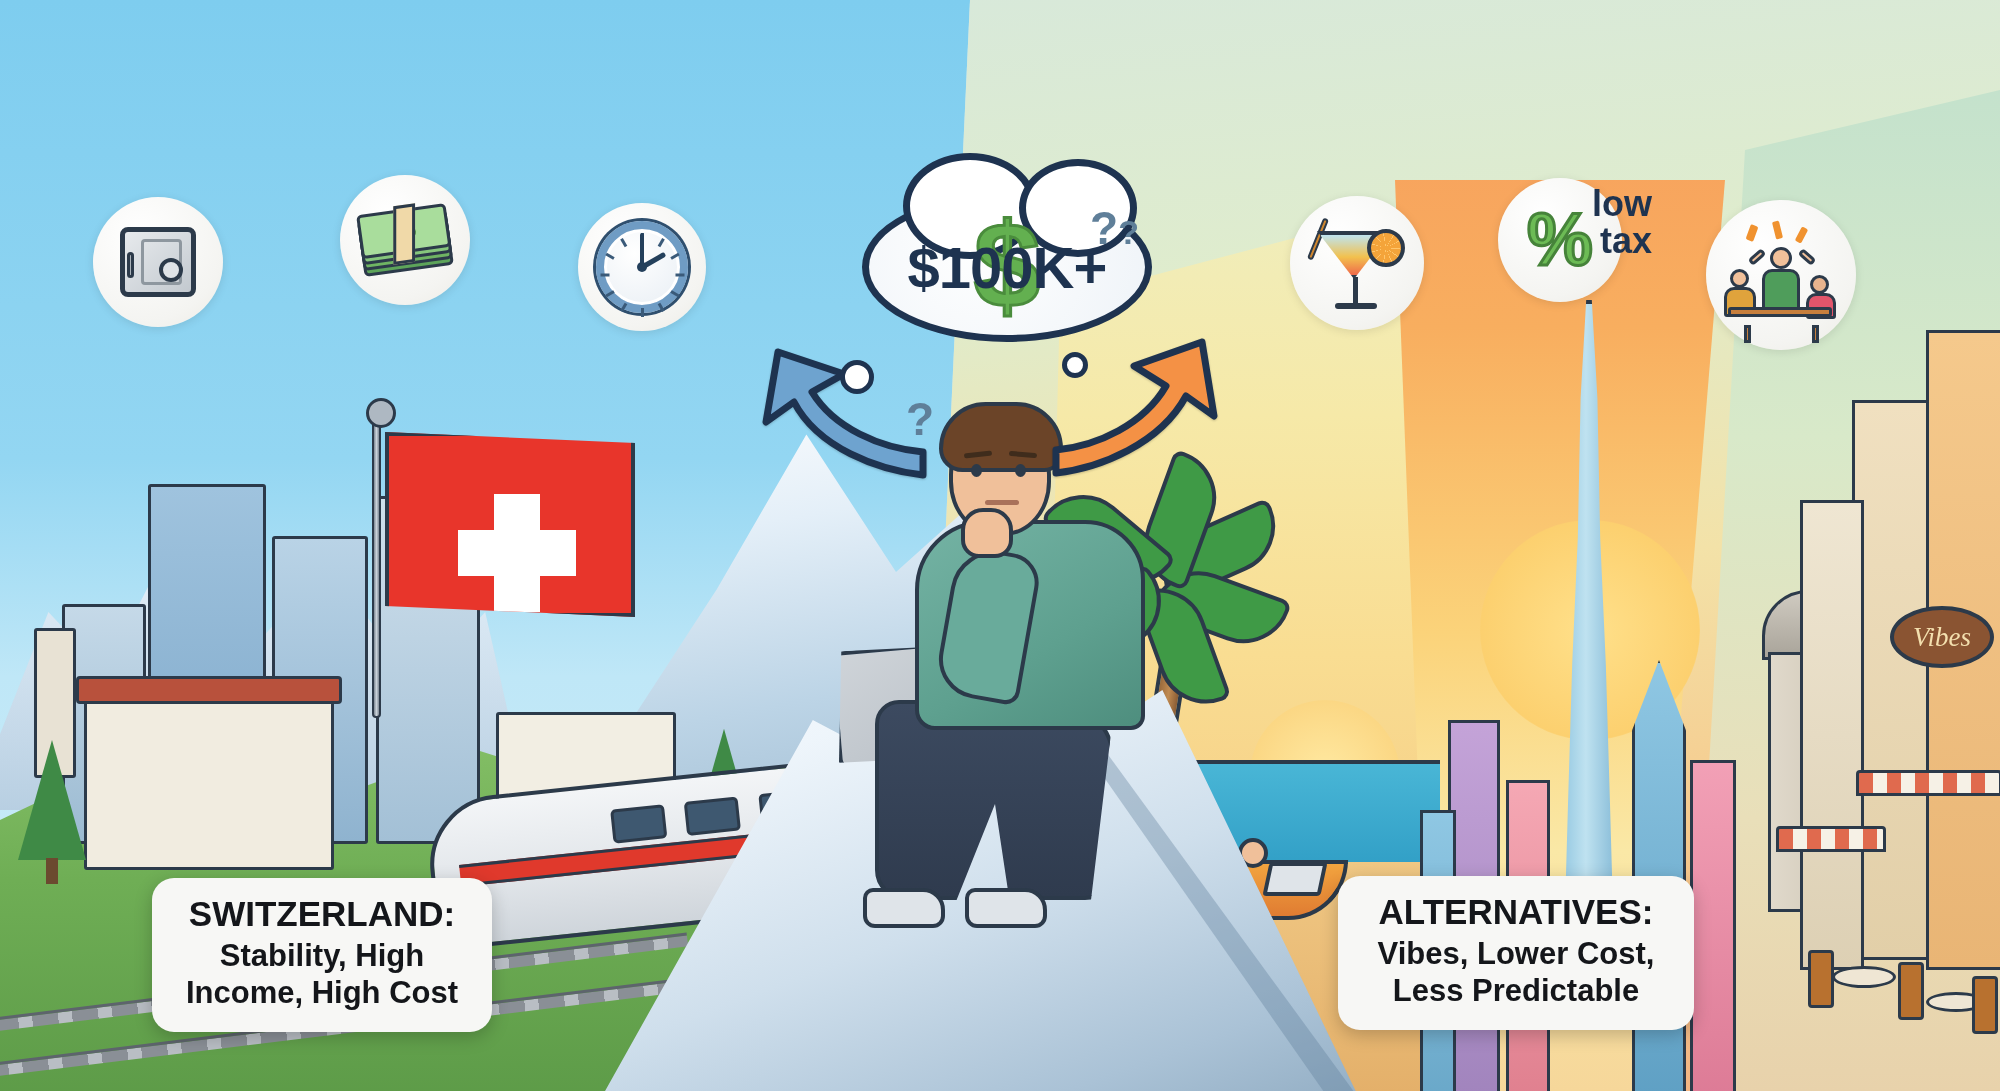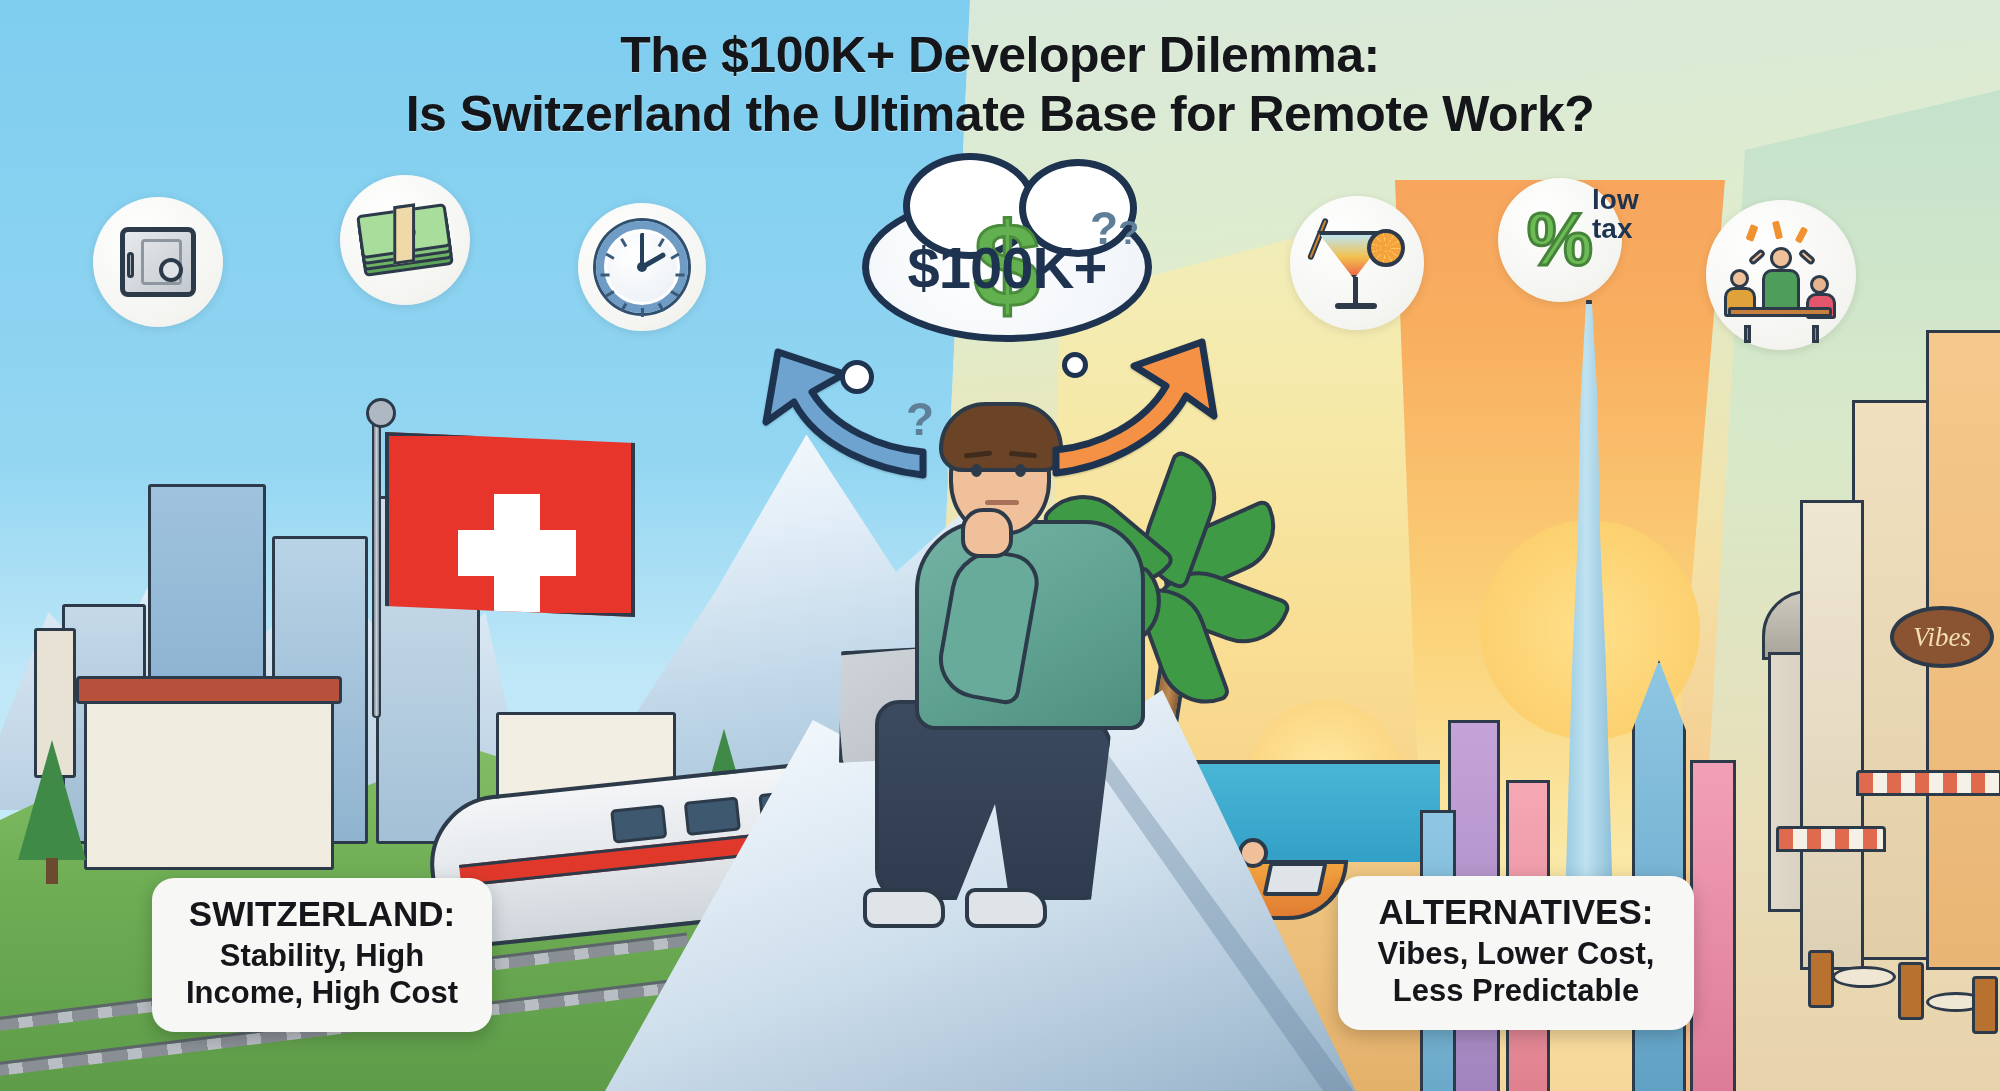--- a/index.html
+++ b/index.html
@@ -265,21 +265,21 @@
   .straw{ position:absolute; left:6px; top:4px; width:6px; height:44px; background:#d0872f; border:2px solid #2c3a4a; transform:rotate(22deg); border-radius:3px;}
   .orange{
     position:absolute; right:0; top:16px; width:38px; height:38px; border-radius:50%;
     background:repeating-conic-gradient(#f4a43a 0 28deg, #ffc66b 28deg 32deg);
     border:4px solid #2c3a4a;
   }
 
   .pct{ font-size:74px; font-weight:bold; color:#6cbb55; -webkit-text-stroke:3px #46833a; line-height:1; }
   .tax-label{
     position:absolute; left:1592px; top:186px; color:#1e3350; font-weight:bold;
-    font-size:28px; line-height:1.02; text-align:left;
+    font-size:36px; line-height:1.02; text-align:right;
   }
 
   .party{ position:relative; width:118px; height:104px; }
   .p-person{ position:absolute; border:3px solid #2c3a4a; }
   .p-head{ border-radius:50%; background:#f0c09a; width:22px; height:22px; }
   .p-body{ border-radius:10px 10px 3px 3px; }
   .p-table{ position:absolute; left:6px; bottom:10px; width:104px; height:10px; background:#c77f3d; border:3px solid #2c3a4a; border-radius:3px;}
   .p-leg{ position:absolute; bottom:-16px; width:7px; height:18px; background:#c77f3d; border:3px solid #2c3a4a;}
   .spark{ position:absolute; background:#f0922f; border-radius:2px; }
 
@@ -569,24 +569,20 @@
       <span class="p-person p-body" style="left:2px;top:64px;width:32px;height:30px;background:#e0a33c"></span>
 
       <span class="p-person p-head" style="left:88px;top:52px;width:19px;height:19px;background:#e8b48e"></span>
       <span class="p-person p-body" style="left:84px;top:70px;width:30px;height:26px;background:#e2556b"></span>
       <span class="p-table"></span>
       <span class="p-leg" style="left:22px"></span>
       <span class="p-leg" style="left:90px"></span>
     </div>
   </div>
 
-  <div class="title">
-    <span class="l1">The $100K+ Developer Dilemma:</span>
-    <span class="l2">Is Switzerland the Ultimate Base for Remote Work?</span>
-  </div>
 
   <div class="label-box label-right">
     <div class="label-title">ALTERNATIVES:</div>
     <div class="label-sub">Vibes, Lower Cost, Less Predictable</div>
   </div>
 
   <div class="label-box label-left">
     <div class="label-title">SWITZERLAND:</div>
     <div class="label-sub">Stability, High Income, High Cost</div>
   </div>

